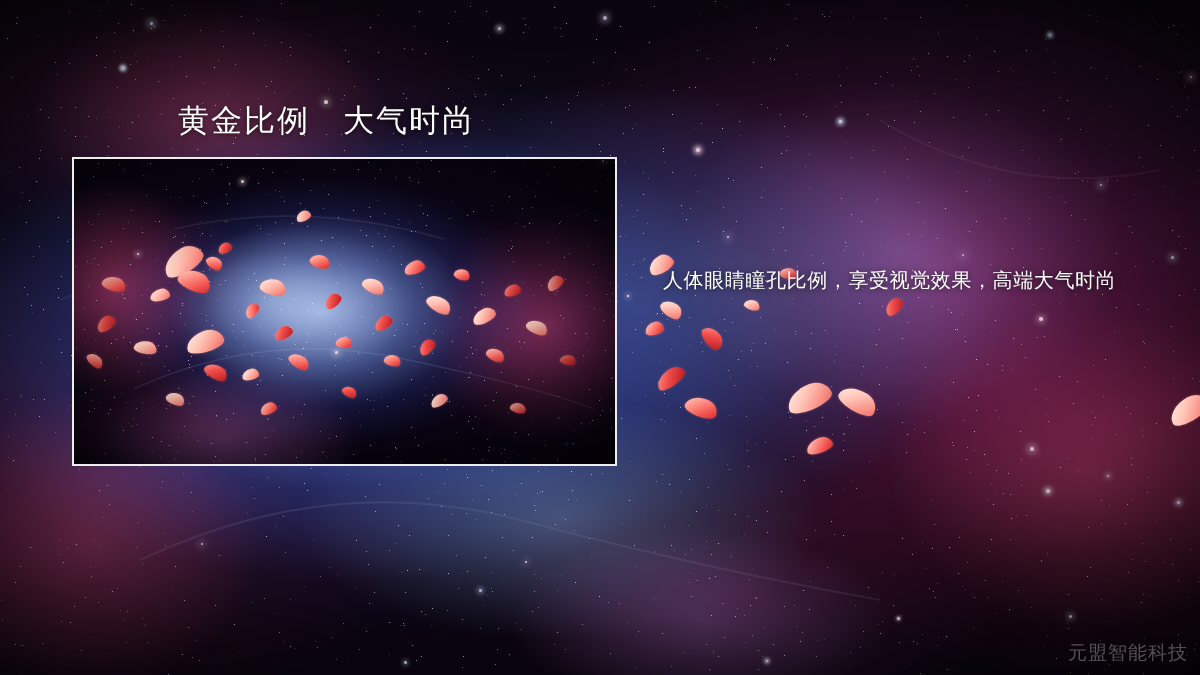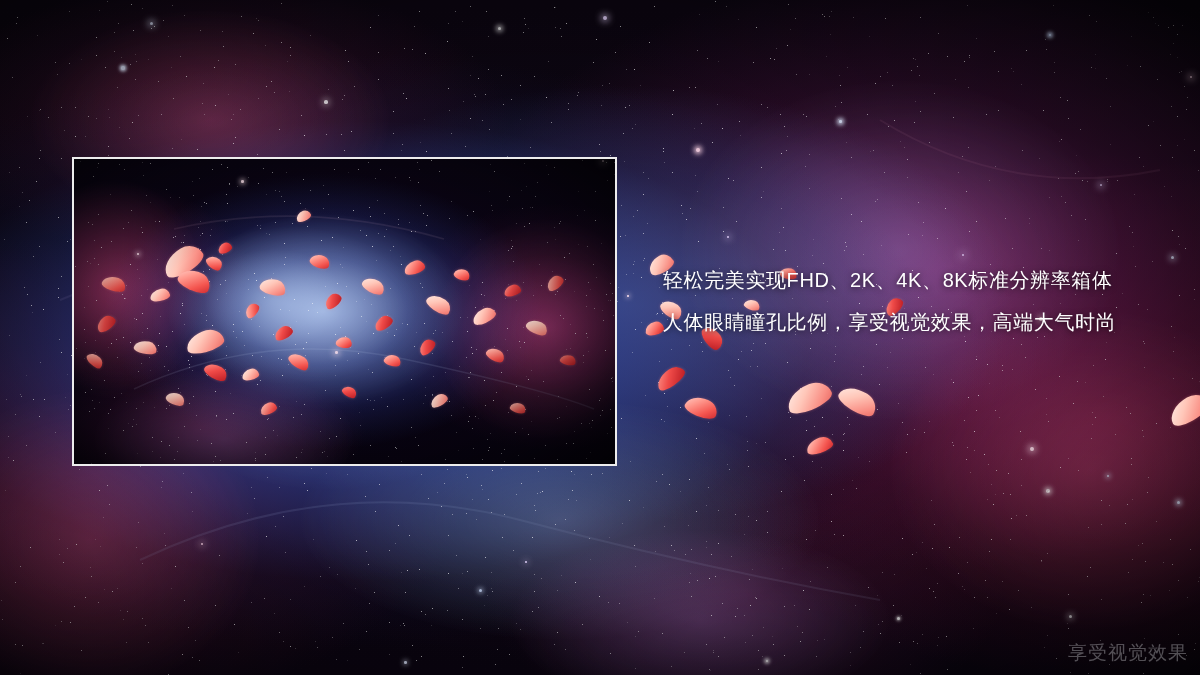--- a/index.html
+++ b/index.html
@@ -284,21 +284,21 @@
       <div class="petal" style="left: 685px; top: 398px; width: 33px; height: 19px; transform: rotate(22deg);"></div>
       <div class="petal pale" style="left: 786px; top: 385px; width: 46px; height: 25px; transform: rotate(-22deg);"></div>
       <div class="petal pale" style="left: 838px; top: 390px; width: 40px; height: 22px; transform: rotate(32deg);"></div>
       <div class="petal" style="left: 806px; top: 438px; width: 27px; height: 15px; transform: rotate(-18deg);"></div>
       <div class="petal pale" style="left: 1168px; top: 398px; width: 42px; height: 23px; transform: rotate(-30deg);"></div>
       <div class="petal" style="left: 780px; top: 268px; width: 17px; height: 11px; transform: rotate(14deg);"></div>
       <div class="petal deep" style="left: 884px; top: 300px; width: 20px; height: 13px; transform: rotate(-44deg);"></div>
       <div class="petal pale" style="left: 744px; top: 300px; width: 16px; height: 10px; transform: rotate(20deg);"></div>
     </div>
 
+  <div id="title">黄金比例　大气时尚</div>
 
   <div id="body-copy">
-    <div class="line">轻松完美实现FHD、2K、4K、8K标准分辨率箱体</div>
     <div class="line">人体眼睛瞳孔比例，享受视觉效果，高端大气时尚</div>
   </div>
 
-  <div id="watermark">享受视觉效果</div>
+  <div id="watermark">元盟智能科技</div>
 
 </div>
 
 </body></html>

